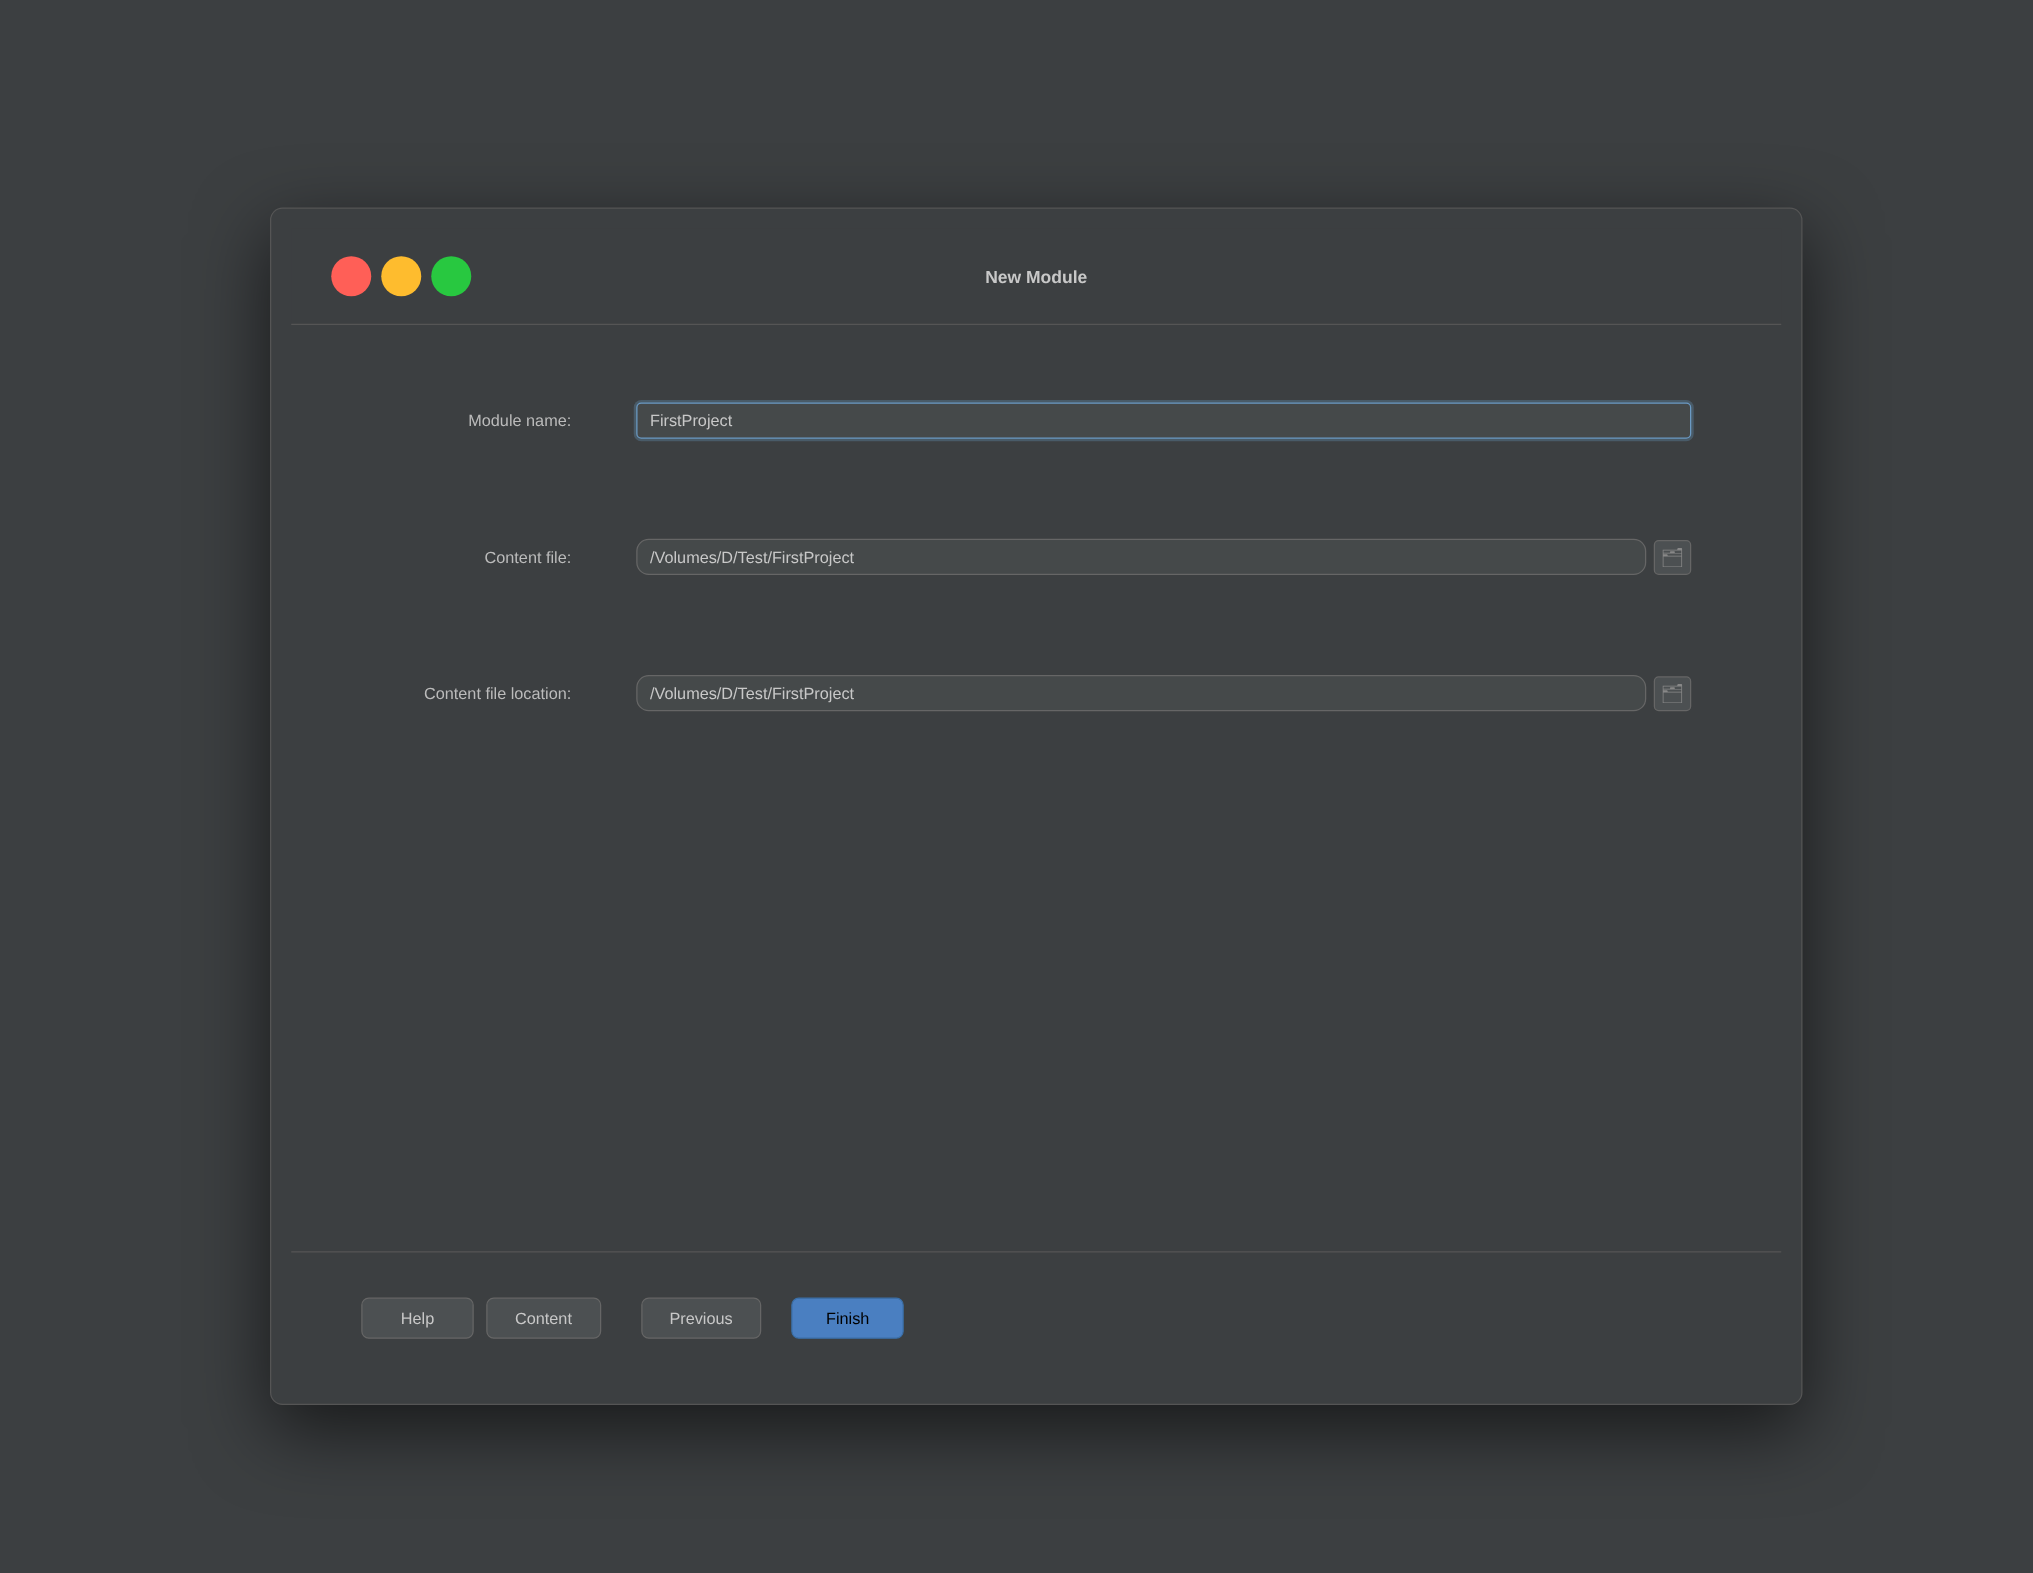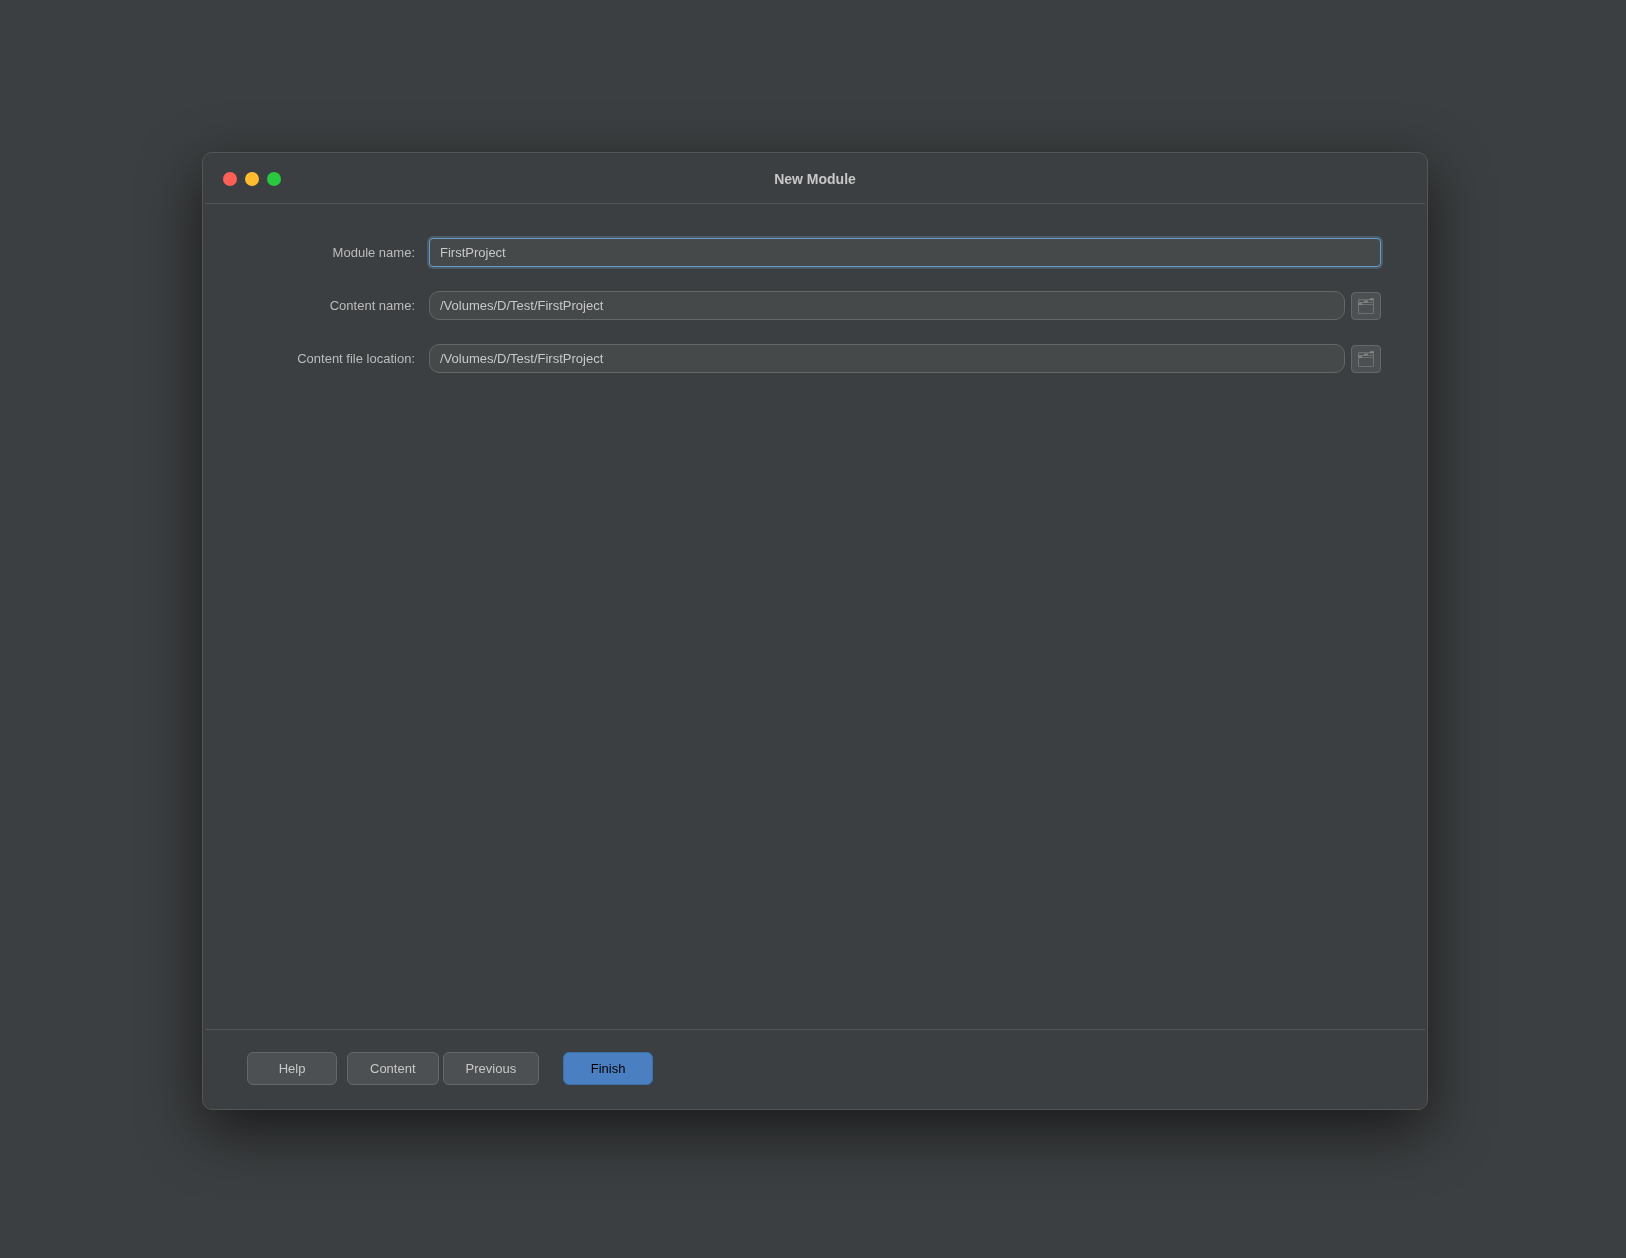--- a/index.html
+++ b/index.html
@@ -1,18 +1,18 @@
 <!DOCTYPE html>
 <html><head>
   <meta charset="utf-8">
   <style>
     * {
       box-sizing: border-box;
       margin: 0;
-      padding: 2px;
+      padding: 16px;
     }
 
     body {
       width: 1626px;
       height: 1258px;
       background: #3c3f41;
       display: flex;
       align-items: center;
       justify-content: center;
       font-family: -apple-system, BlinkMacSystemFont, 'Helvetica Neue', Arial, sans-serif;
@@ -87,20 +87,21 @@
       flex-shrink: 0;
       text-align: right;
       padding-right: 12px;
     }
 
     .form-input-wrapper {
       flex: 1;
       display: flex;
       align-items: center;
       gap: 6px;
+      margin-left: 24px;
     }
 
     .form-input {
       flex: 1;
       background: #45494a;
       border: 1px solid #6b9ac4;
       border-radius: 4px;
       color: #c8c8c8;
       font-size: 13px;
       padding: 6px 10px;
@@ -193,21 +194,21 @@
   <div class="content">
 
     <div class="form-row">
       <label class="form-label">Module name:</label>
       <div class="form-input-wrapper">
         <input type="text" class="form-input focused" value="FirstProject" style="">
       </div>
     </div>
 
     <div class="form-row">
-      <label class="form-label">Content name:</label>
+      <label class="form-label">Content file:</label>
       <div class="form-input-wrapper">
         <input type="text" class="form-input no-focus-border" value="/Volumes/D/Test/FirstProject" style="">
         <button class="browse-btn">
           <span class="folder-icon">🗂</span>
         </button>
       </div>
     </div>
 
     <div class="form-row">
       <label class="form-label">Content file location:</label>

